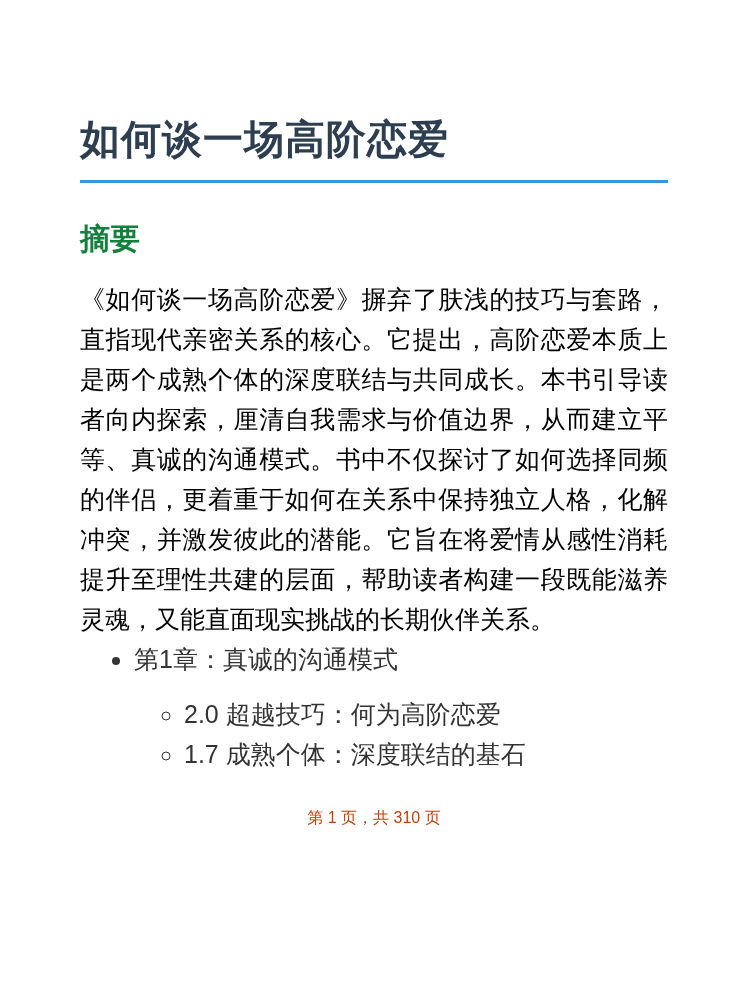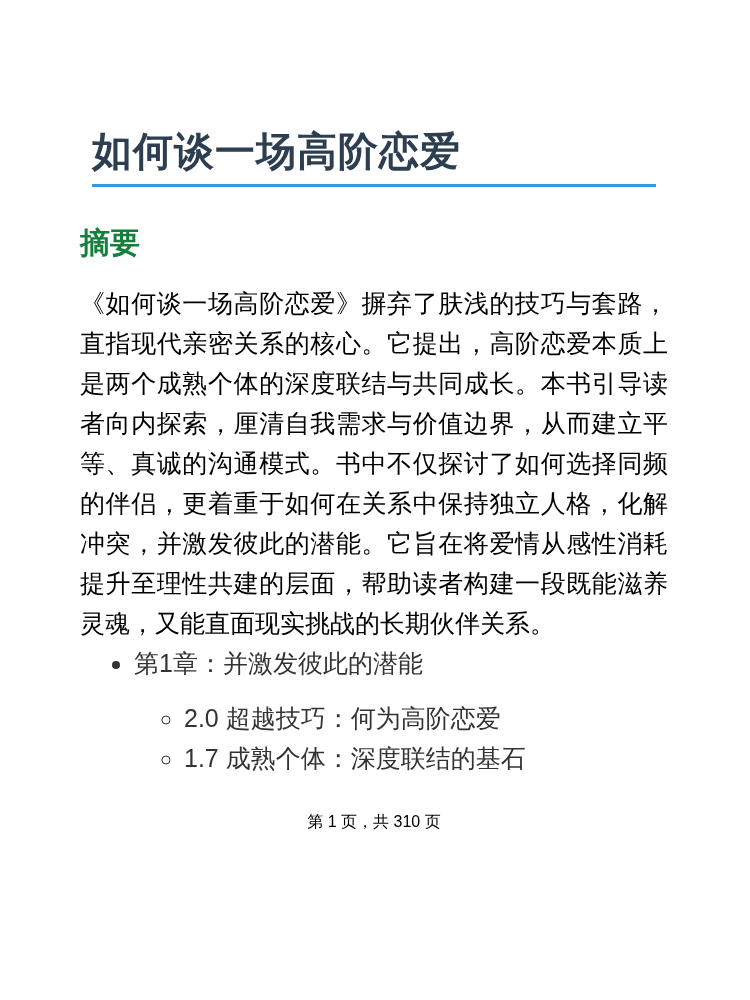--- a/index.html
+++ b/index.html
@@ -14,27 +14,27 @@
     color: #333333;
     overflow: hidden;
   }
   .page {
     box-sizing: border-box;
     width: 750px;
     height: 1000px;
     padding: 115px 82px 20px 80px;
   }
   h1.doc-title {
-    margin: 12px;
+    margin: 0;
     font-size: 40px;
     line-height: 1.2;
     font-weight: 700;
     color: #2c3e50;
     letter-spacing: 1px;
-    padding-bottom: 9px;
+    padding-bottom: 17px;
     border-bottom: 3px solid #3498db;
   }
   h2.accent-heading {
     margin: 38px 0 22px 0;
     font-size: 30px;
     line-height: 1.2;
     font-weight: 700;
     color: #15803d;
   }
   p.summary-text {
@@ -54,38 +54,38 @@
   }
   ul.toc-sublist {
     margin: 15px 0 0 0;
     padding-left: 50px;
     list-style: circle;
   }
   .page-footer {
     margin-top: 34px;
     text-align: center;
     font-size: 16px;
-    color: #000000;
+    color: #c2410c;
   }
 </style>
 </head>
 <body>
 
 <div class="page">
 
   <h1 class="doc-title">如何谈一场高阶恋爱</h1>
 
   <h2 class="accent-heading">摘要</h2>
 
   <p class="summary-text">《如何谈一场高阶恋爱》摒弃了肤浅的技巧与套路，直指现代亲密关系的核心。它提出，高阶恋爱本质上是两个成熟个体的深度联结与共同成长。本书引导读者向内探索，厘清自我需求与价值边界，从而建立平等、真诚的沟通模式。书中不仅探讨了如何选择同频的伴侣，更着重于如何在关系中保持独立人格，化解冲突，并激发彼此的潜能。它旨在将爱情从感性消耗提升至理性共建的层面，帮助读者构建一段既能滋养灵魂，又能直面现实挑战的长期伙伴关系。</p>
 
 
   <ul class="toc-list">
     <li>
-      <span>第1章：并激发彼此的潜能</span>
+      <span>第1章：真诚的沟通模式</span>
       <ul class="toc-sublist">
         <li>
           <span>2.0 超越技巧：何为高阶恋爱</span>
         </li>
         <li>
           <span>1.7 成熟个体：深度联结的基石</span>
         </li>
       </ul>
     </li>
   </ul>

